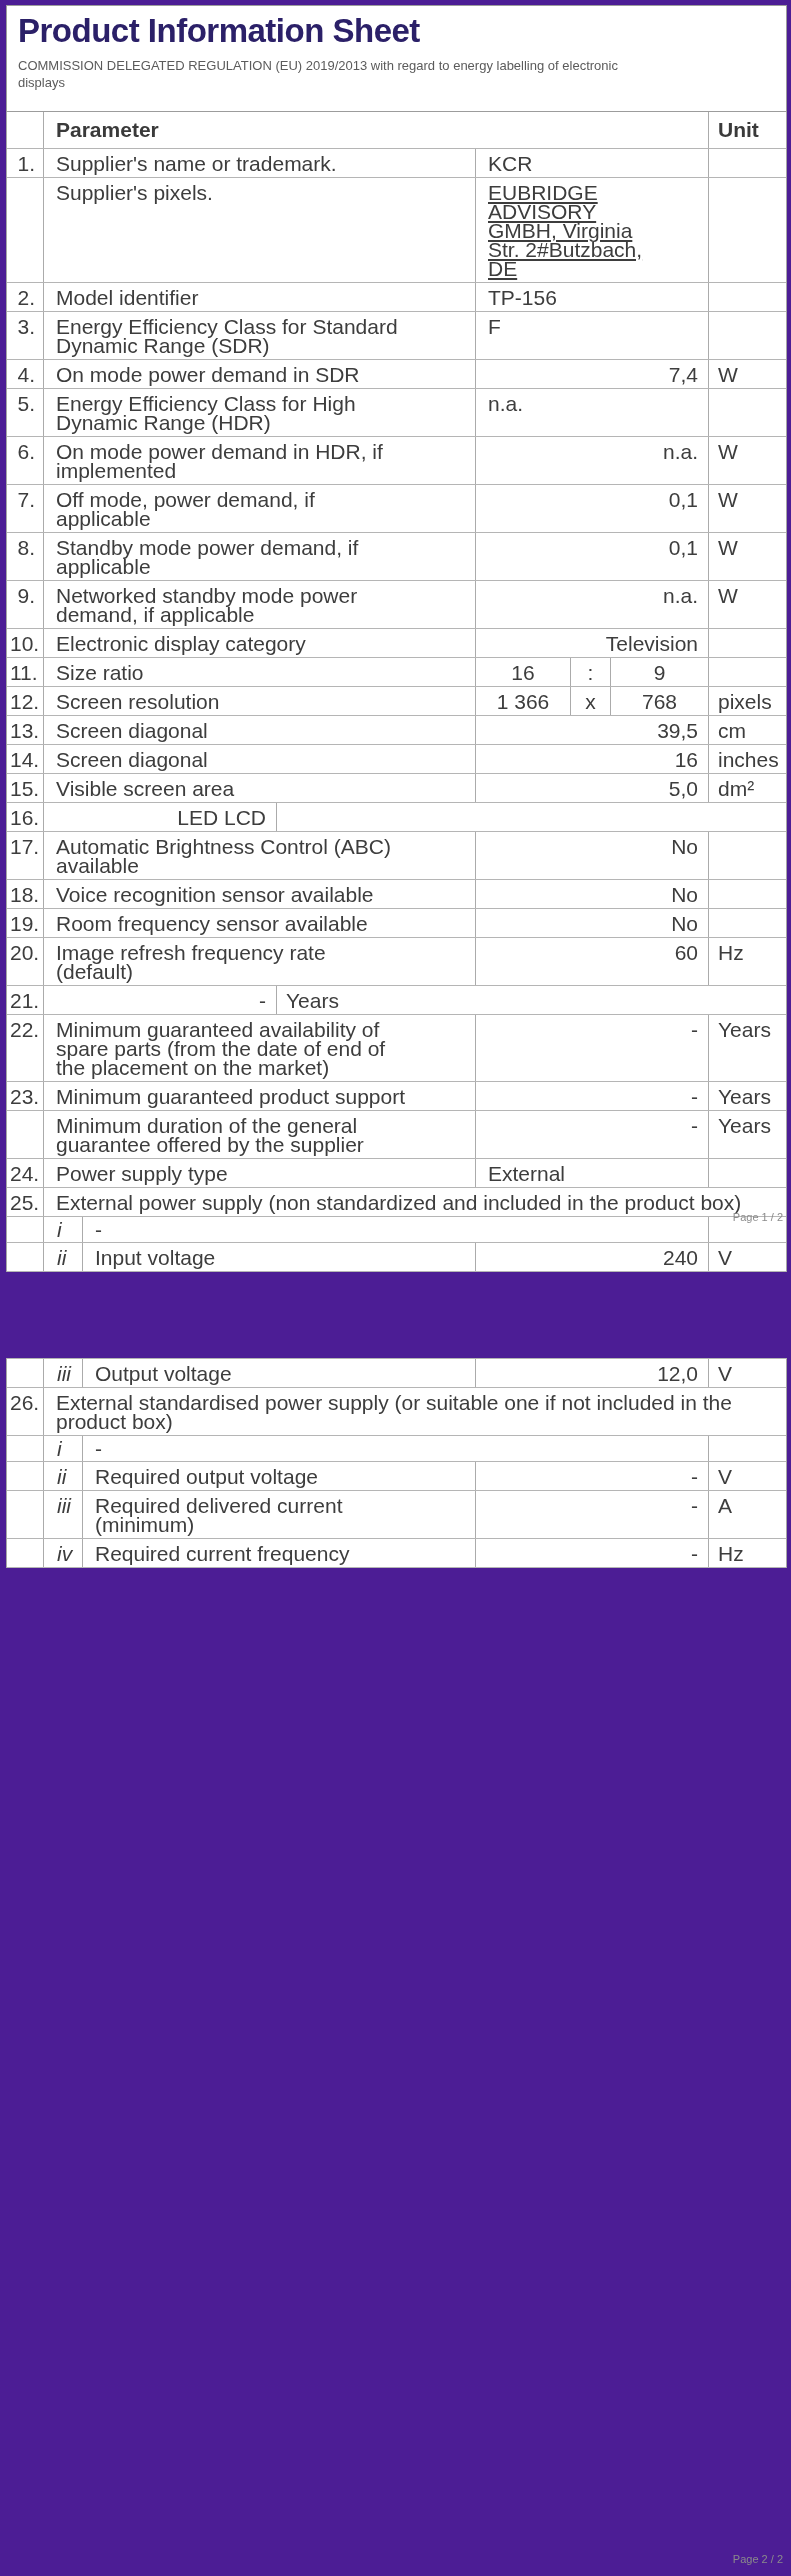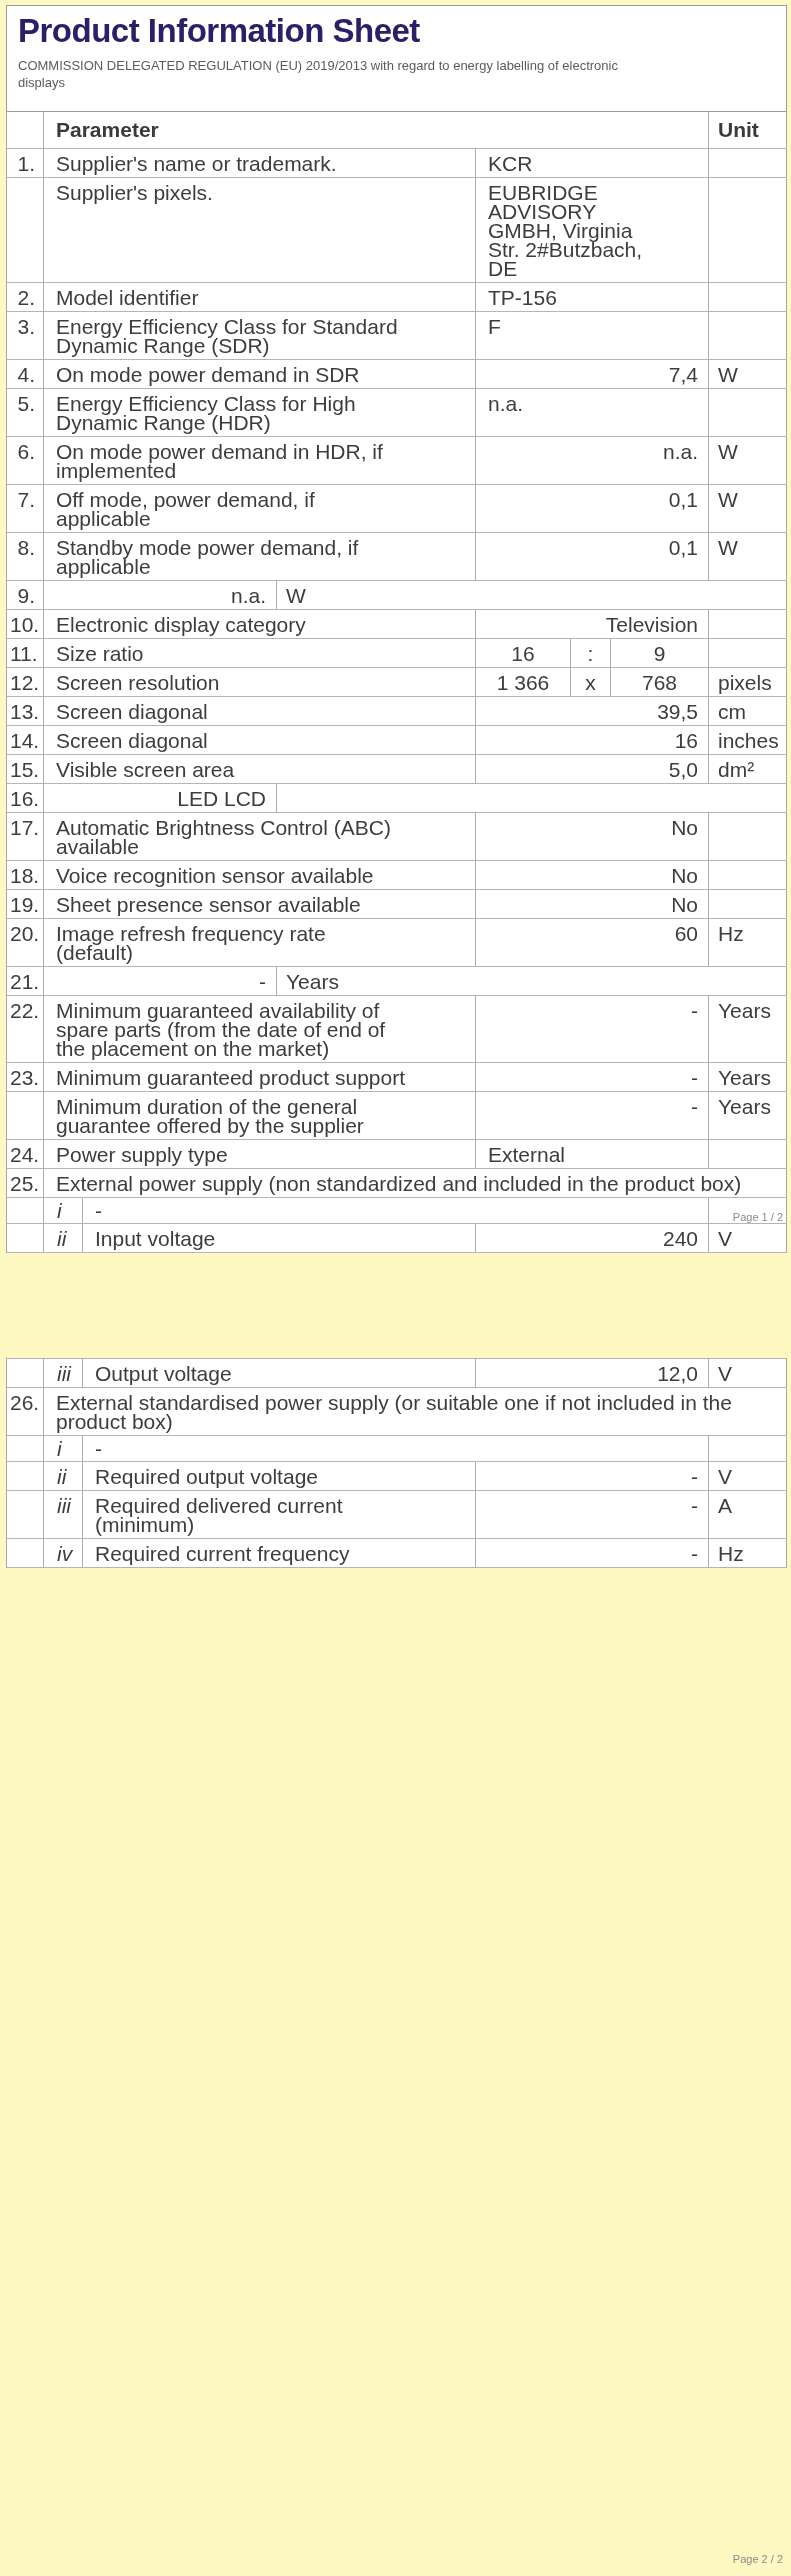--- a/index.html
+++ b/index.html
@@ -3,21 +3,21 @@
 <meta charset="utf-8">
 <style>
   * { box-sizing: border-box; margin: 0; padding: 0; }
   html,body { background:#ffffff; }
   body {
     width:792px; height:2576px;
     font-family:"Liberation Sans", sans-serif;
     color:#3d3d3d;
     position:relative;
   }
-  .sheet { position:relative; width:792px; height:2576px; background:#fef9c3; }
+  .sheet { position:relative; width:792px; height:2576px; background:#4c1d95; }
 
   
   .titlebox {
     position:absolute; top:5px; left:6px; width:781px; height:107px;
     border:1px solid #9c9c9c; background:#fff;
     padding:6px 10px 0 11px;
   }
   .doc-title { font-size:33px; font-weight:bold; color:#2b2068; letter-spacing:-0.5px; }
   .doc-subtitle { margin-top:7px; font-size:13px; line-height:17px; color:#5b5b5b; max-width:614px; }
 
@@ -39,21 +39,21 @@
   .c-sub  { width:39px; flex:none; font-style:italic; padding-left:13px; }
   .c-param{ flex:1; padding-right:69px; }
   .c-desc { flex:1; }            
   .c-span { flex:1; }            
   .c-val  { width:233px; flex:none; }
   .c-val.right { text-align:right; }
   .c-va   { width:95px; flex:none; text-align:center; padding-left:0; padding-right:0; }
   .c-vsep { width:40px; flex:none; text-align:center; padding-left:0; padding-right:0; }
   .c-vb   { width:98px; flex:none; text-align:center; padding-left:0; padding-right:0; }
   .c-unit { width:77px; flex:none; padding-left:9px; }
-  .w-narrow { display:block; max-width:173px; }
+  .w-narrow { display:block; max-width:173px;text-decoration:underline; }
   .row-head .cell { font-weight:bold; color:#3a3a3a; padding-top:8px; padding-bottom:9px; }
   .short .cell { padding-top:3px; padding-bottom:3px; }
 
   .pagefoot {
     position:absolute; right:9px; font-size:11px; color:#8b8b8b;padding-left:18px;
   }
   .foot1 { top:1211px; }
   .foot2 { top:2553px; }
 </style>
 </head>
@@ -134,20 +134,21 @@
 
     <div class="row">
       <div class="cell c-num">8.</div>
       <div class="cell c-param">Standby mode power demand, if applicable</div>
       <div class="cell c-val right">0,1</div>
       <div class="cell c-unit">W</div>
     </div>
 
     <div class="row">
       <div class="cell c-num">9.</div>
+      <div class="cell c-param">Networked standby mode power demand, if applicable</div>
       <div class="cell c-val right">n.a.</div>
       <div class="cell c-unit">W</div>
     </div>
 
     <div class="row">
       <div class="cell c-num">10.</div>
       <div class="cell c-param">Electronic display category</div>
       <div class="cell c-val right">Television</div>
       <div class="cell c-unit"></div>
     </div>
@@ -206,21 +207,21 @@
 
     <div class="row">
       <div class="cell c-num">18.</div>
       <div class="cell c-param">Voice recognition sensor available</div>
       <div class="cell c-val right">No</div>
       <div class="cell c-unit"></div>
     </div>
 
     <div class="row">
       <div class="cell c-num">19.</div>
-      <div class="cell c-param">Sheet presence sensor available</div>
+      <div class="cell c-param">Room frequency sensor available</div>
       <div class="cell c-val right">No</div>
       <div class="cell c-unit"></div>
     </div>
 
     <div class="row">
       <div class="cell c-num">20.</div>
       <div class="cell c-param">Image refresh frequency rate (default)</div>
       <div class="cell c-val right">60</div>
       <div class="cell c-unit">Hz</div>
     </div>

